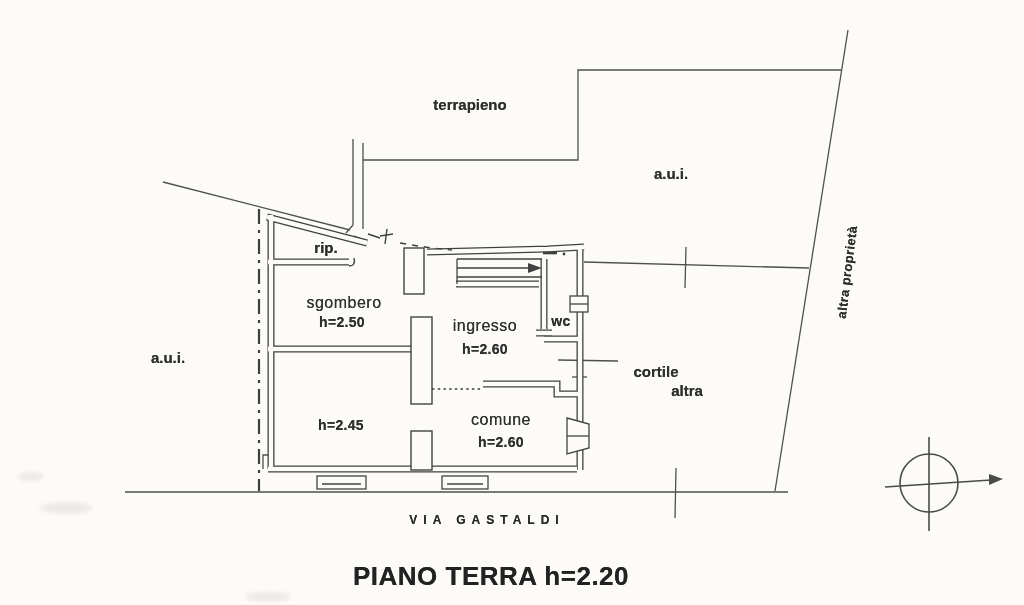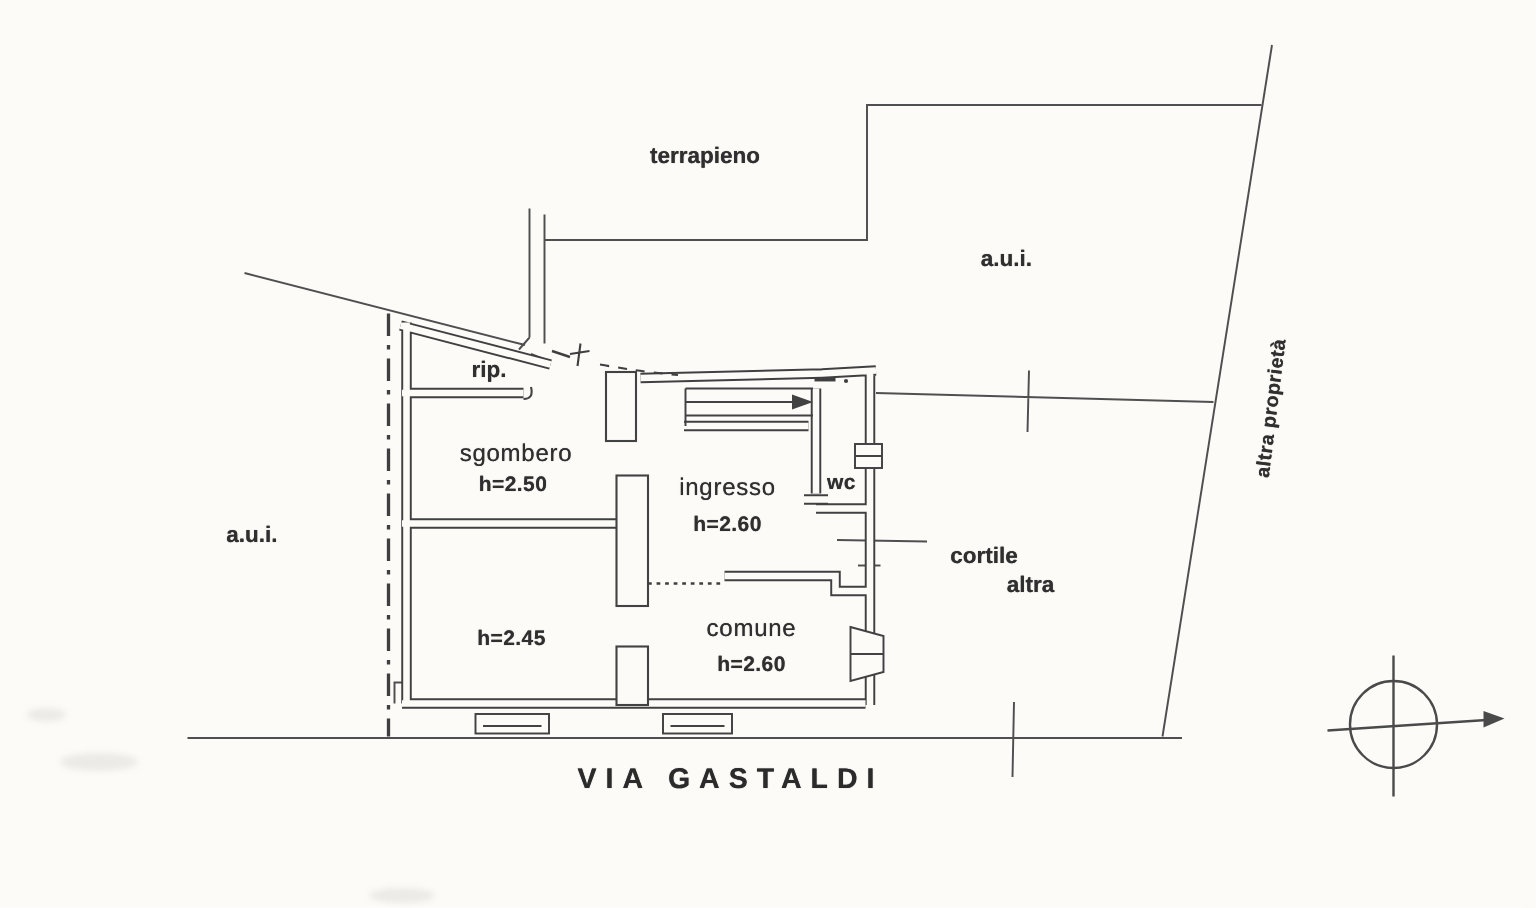--- a/index.html
+++ b/index.html
@@ -25,21 +25,21 @@
   }
   .area  {font-size:15px;font-weight:600;}
   .room  {font-size:16px;font-weight:400;letter-spacing:.5px;}
   .height{font-size:14px;font-weight:700;letter-spacing:.3px;text-align:right;}
   .small-room{font-size:15px;font-weight:600;}
   .rotated{
     transform:translate(-50%,-50%) rotate(-83deg);
     font-size:13px;font-weight:600;letter-spacing:.4px;
   }
   .street{
-    font-size:19px;font-weight:700;letter-spacing:6px;color:#2b2b2b;
+    font-size:12px;font-weight:700;letter-spacing:6px;color:#2b2b2b;
   }
   .plan-title{
     font-size:26px;font-weight:600;letter-spacing:.5px;color:#222;
   }
   .smudge{position:absolute;border-radius:50%;filter:blur(2px);background:rgba(90,90,90,.10);}
 </style>
 </head>
 <body>
 
 <div class="sheet">
@@ -157,17 +157,18 @@
 
   <div class="lbl height" style="left:561px;top:321px">wc</div>
 
   <div class="lbl height" style="left:341px;top:425px">h=2.45</div>
 
   <div class="lbl room" style="left:501px;top:420px">comune</div>
   <div class="lbl height" style="left:501px;top:442px">h=2.60</div>
 
   <div class="lbl street" style="left:487px;top:520px">VIA GASTALDI</div>
 
+  <div class="lbl plan-title" style="left:491px;top:576px">PIANO TERRA h=2.20</div>
 
   <div class="smudge" style="left:40px;top:502px;width:52px;height:12px"></div>
   <div class="smudge" style="left:246px;top:592px;width:44px;height:10px"></div>
   <div class="smudge" style="left:18px;top:472px;width:26px;height:9px"></div>
 </div>
 
 </body></html>

